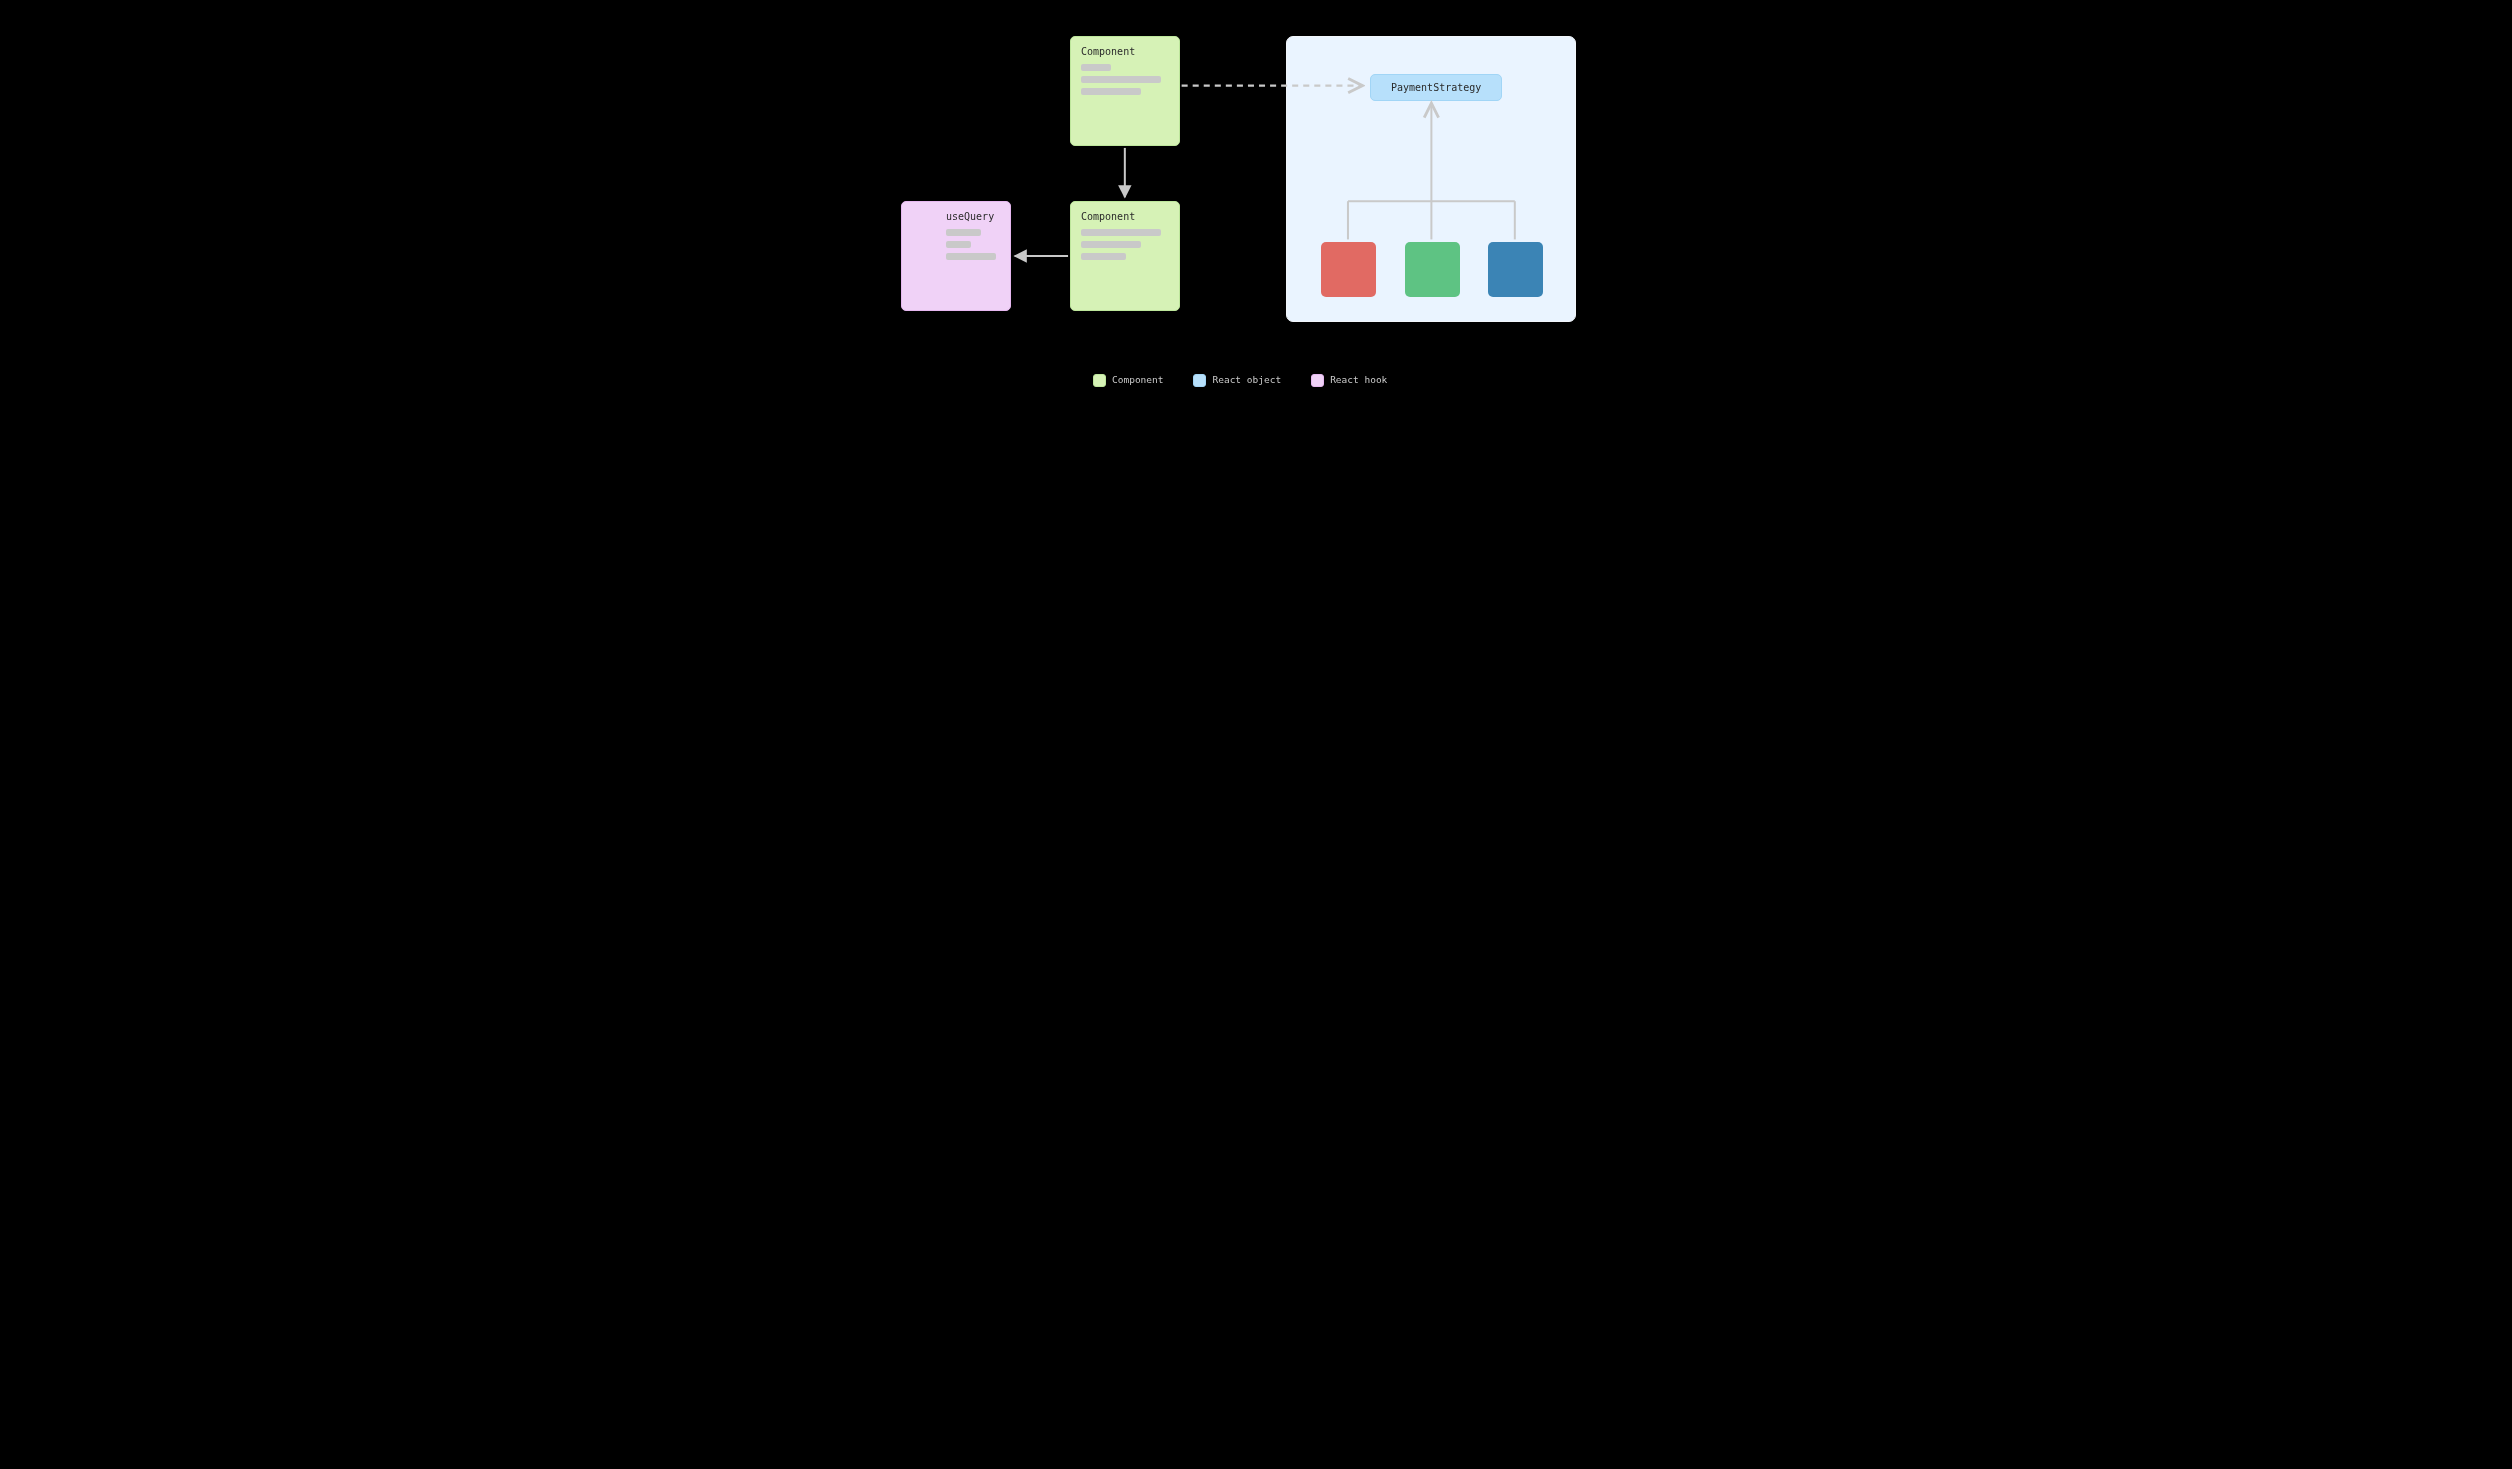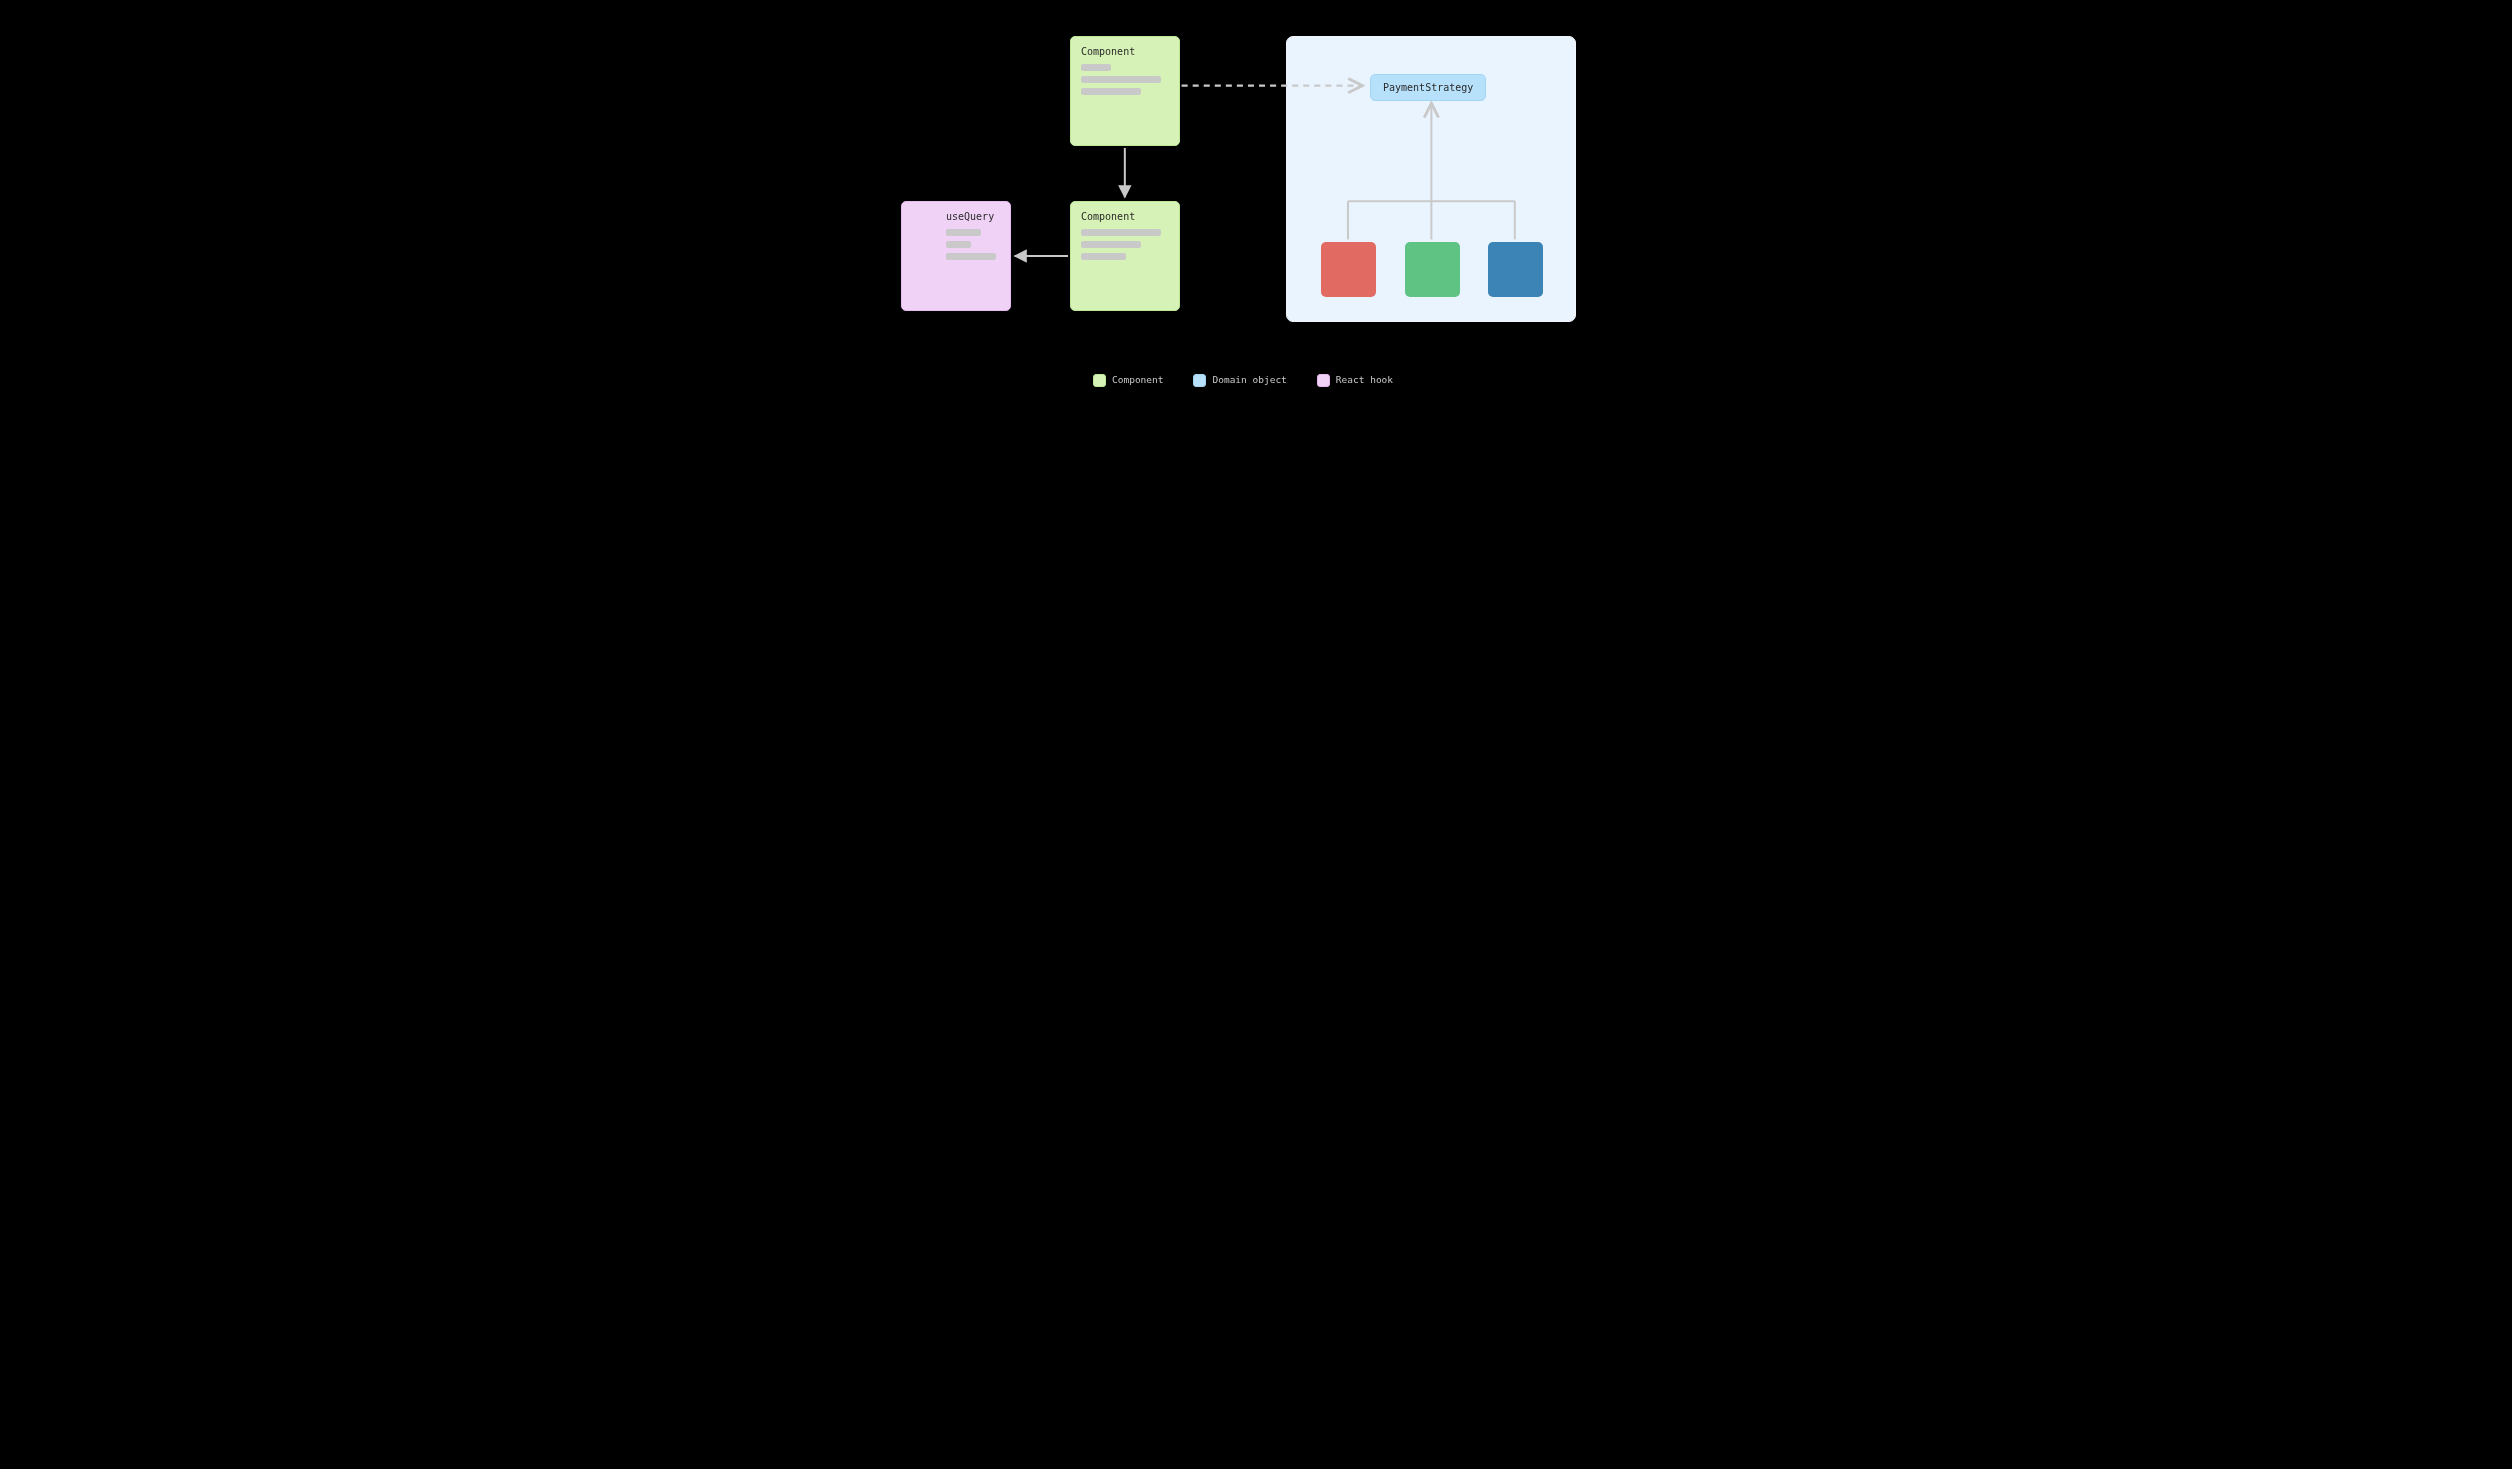--- a/index.html
+++ b/index.html
@@ -44,21 +44,21 @@
     position: absolute;
     background: #eaf4ff;
     border: 1px solid #f2f6fb;
     border-radius: 7px;
   }
   .domain-label {
     position: absolute;
     background: #b7e0fb;
     border: 1px solid #a1d5f6;
     border-radius: 5px;
-    padding: 7px 12px;
+    padding: 7px 20px;
     font-size: 10px;
     color: #2a2a2a;
   }
   .impl-box {
     position: absolute;
     width: 55px;
     height: 55px;
     border-radius: 5px;
   }
   .impl-red   { background: #e16a63; }
@@ -129,21 +129,21 @@
     <div class="impl-box impl-red" style="left:34px;  top:205px;"></div>
     <div class="impl-box impl-green" style="left:118px; top:205px;"></div>
     <div class="impl-box impl-blue" style="left:201px; top:205px;"></div>
   </div>
 
   <div class="legend" style="left:231px; top:374px;">
     <div>
       <span class="swatch sw-comp"></span><span>Component</span>
     </div>
     <div>
-      <span class="swatch sw-domain"></span><span>Domain object</span>
+      <span class="swatch sw-domain"></span><span>React object</span>
     </div>
     <div>
       <span class="swatch sw-hook"></span><span>React hook</span>
     </div>
   </div>
 
   <svg class="arrows" viewBox="0 0 1568 831" width="788" height="418">
     <defs>
       <marker id="arrow-solid" viewBox="0 0 12 12" refX="10" refY="6" markerWidth="8" markerHeight="8" orient="auto-start-reverse">
         <path d="M1,1 L11,6 L1,11 z" fill="#c9c9c9"></path>

